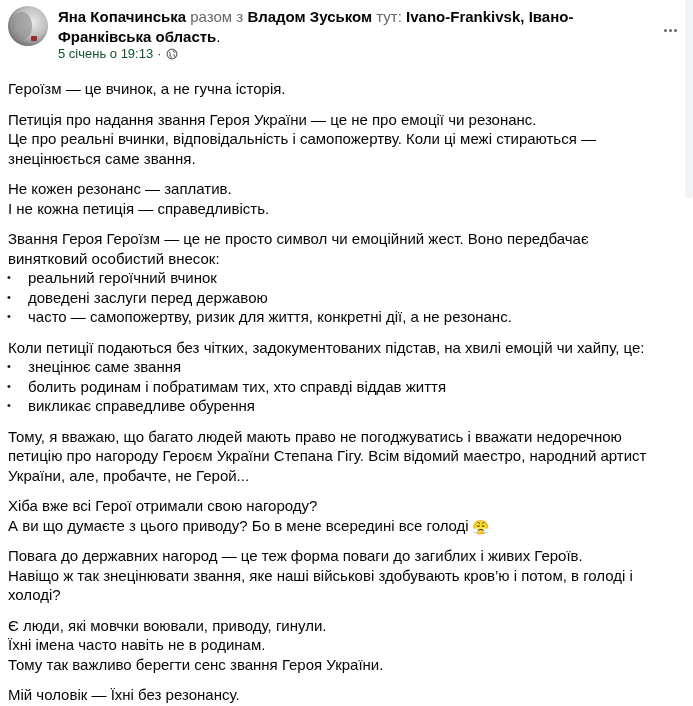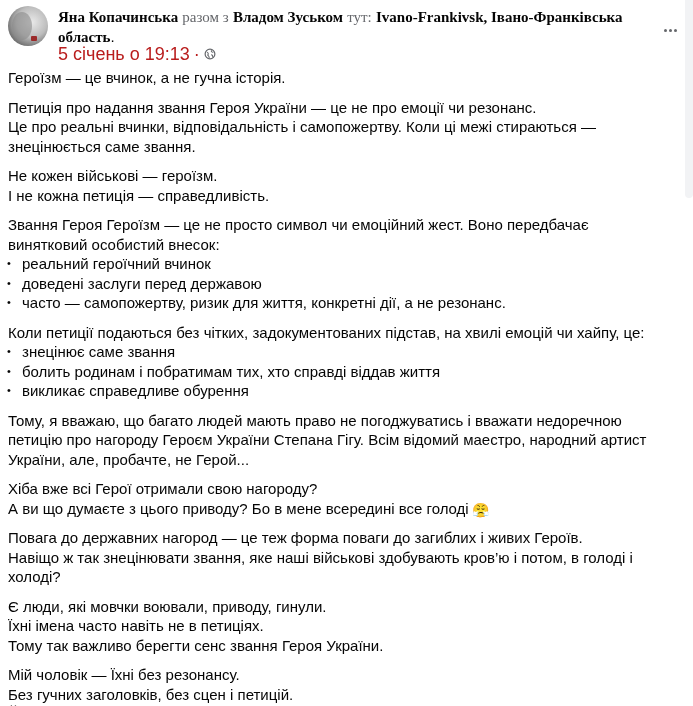--- a/index.html
+++ b/index.html
@@ -8,35 +8,35 @@
 
   .post { position: absolute; left: 0; top: 0; width: 693px; height: 706px; background: #fff; }
 
   .header { position: absolute; left: 8px; top: 6px; width: 660px; height: 56px; }
   .avatar { position: absolute; left: 0; top: 0; width: 40px; height: 40px; border-radius: 50%;
             overflow: hidden; background: radial-gradient(circle at 60% 40%, #e9e9e9 0%, #bdbdbd 45%, #6f6f6f 75%, #3a3a3a 100%); }
   .avatar .shade { position: absolute; left: 4px; top: 6px; width: 20px; height: 28px; border-radius: 50%; background: #8a8a8a; opacity: .6; }
   .avatar .mark { position: absolute; left: 23px; top: 30px; width: 6px; height: 5px; background: #9b2a2a; border-radius: 1px; }
 
   .head-text { position: absolute; left: 50px; top: 1px; width: 580px; font-size: 15px; line-height: 20px; color: #050505; }
-  .head-text b { font-weight: 700; font-family: Liberation Serif, serif; }
-  .head-text .muted { color: #65676b; font-weight: 400; font-family: Liberation Serif, serif; }
-  .timestamp-row { position: absolute; left: 50px; top: 40px; font-size: 18px; line-height: 16px; color: #b91c1c; display: flex; align-items: center; }
+  .head-text b { font-weight: 700; }
+  .head-text .muted { color: #65676b; font-weight: 400; }
+  .timestamp-row { position: absolute; left: 50px; top: 40px; font-size: 13px; line-height: 16px; color: #14532d; display: flex; align-items: center; }
   .timestamp-row .dot { margin: 0 4px; }
   .globe { width: 12px; height: 12px; display: inline-block; }
 
   .more { position: absolute; left: 650px; top: 18px; width: 24px; height: 12px; display: flex; gap: 2px; align-items: center; justify-content: center; cursor: pointer; }
   .more span { width: 3px; height: 3px; border-radius: 50%; background: #65676b; display: block; }
 
   .body { position: absolute; left: 8px; top: 68px; width: 660px; font-size: 15px; line-height: 19.5px; color: #050505; }
-  .body p { margin: 0 0 10px 0; }
+  .body p { margin: 11px 0 10px 0; }
   .body ul { list-style: none; margin: 0 0 10px 0; }
   .body ul li { padding-left: 6px; position: relative; }
   .body ul li::before { content: "\2022"; position: absolute; left: -1px; top: 0; font-size: 11px; color: #050505; }
-  .body ul li span { margin-left: 8px; }
+  .body ul li span { margin-left: 14px; }
   .tight { margin-bottom: 0 !important; }
 
   .emoji { display: inline-block; font-size: 14px; line-height: 1; vertical-align: -1px; }
 
   .scrollbar { position: absolute; right: 0; top: 0; width: 9px; height: 706px; background: transparent; }
   .scrollbar .thumb { position: absolute; left: 1px; top: 0; width: 8px; height: 198px; background: #f2f3f5; border-radius: 0 0 4px 4px; cursor: pointer; }
 </style>
 </head>
 <body>
 
@@ -75,21 +75,21 @@
   <div class="body">
 
     <p><span>Героїзм — це вчинок, а не гучна історія.</span></p>
 
     <p>
       <span>Петиція про надання звання Героя України — це не про емоції чи резонанс.</span><br>
       <span>Це про реальні вчинки, відповідальність і самопожертву. Коли ці межі стираються — знецінюється саме звання.</span>
     </p>
 
     <p>
-      <span>Не кожен військові — героїзм.</span><br>
+      <span>Не кожен резонанс — заплатив.</span><br>
       <span>І не кожна петиція — справедливість.</span>
     </p>
 
     <p class="tight">
       <span>Звання Героя Героїзм — це не просто символ чи емоційний жест. Воно передбачає винятковий особистий внесок:</span>
     </p>
     <ul>
       <li><span>реальний героїчний вчинок</span></li>
       <li><span>доведені заслуги перед державою</span></li>
       <li><span>часто — самопожертву, ризик для життя, конкретні дії, а не резонанс.</span></li>
@@ -114,21 +114,21 @@
       <span class="emoji">😤</span>
     </p>
 
     <p>
       <span>Повага до державних нагород — це теж форма поваги до загиблих і живих Героїв.</span><br>
       <span>Навіщо ж так знецінювати звання, яке наші військові здобувають кров’ю і потом, в голоді і холоді?</span>
     </p>
 
     <p>
       <span>Є люди, які мовчки воювали, приводу, гинули.</span><br>
-      <span>Їхні імена часто навіть не в петиціях.</span><br>
+      <span>Їхні імена часто навіть не в родинам.</span><br>
       <span>Тому так важливо берегти сенс звання Героя України.</span>
     </p>
 
     <p>
       <span>Мій чоловік — Їхні без резонансу.</span><br>
       <span>Без гучних заголовків, без сцен і петицій.</span><br>
       <span>Його подвиг — у тиші, у виборі, у ціні, яку він заплатив. І всі ви знаєте, що справжній героїзм не потребує шуму. І справжній Герой - не потребує резонансу.</span>
     </p>
 
   </div>

